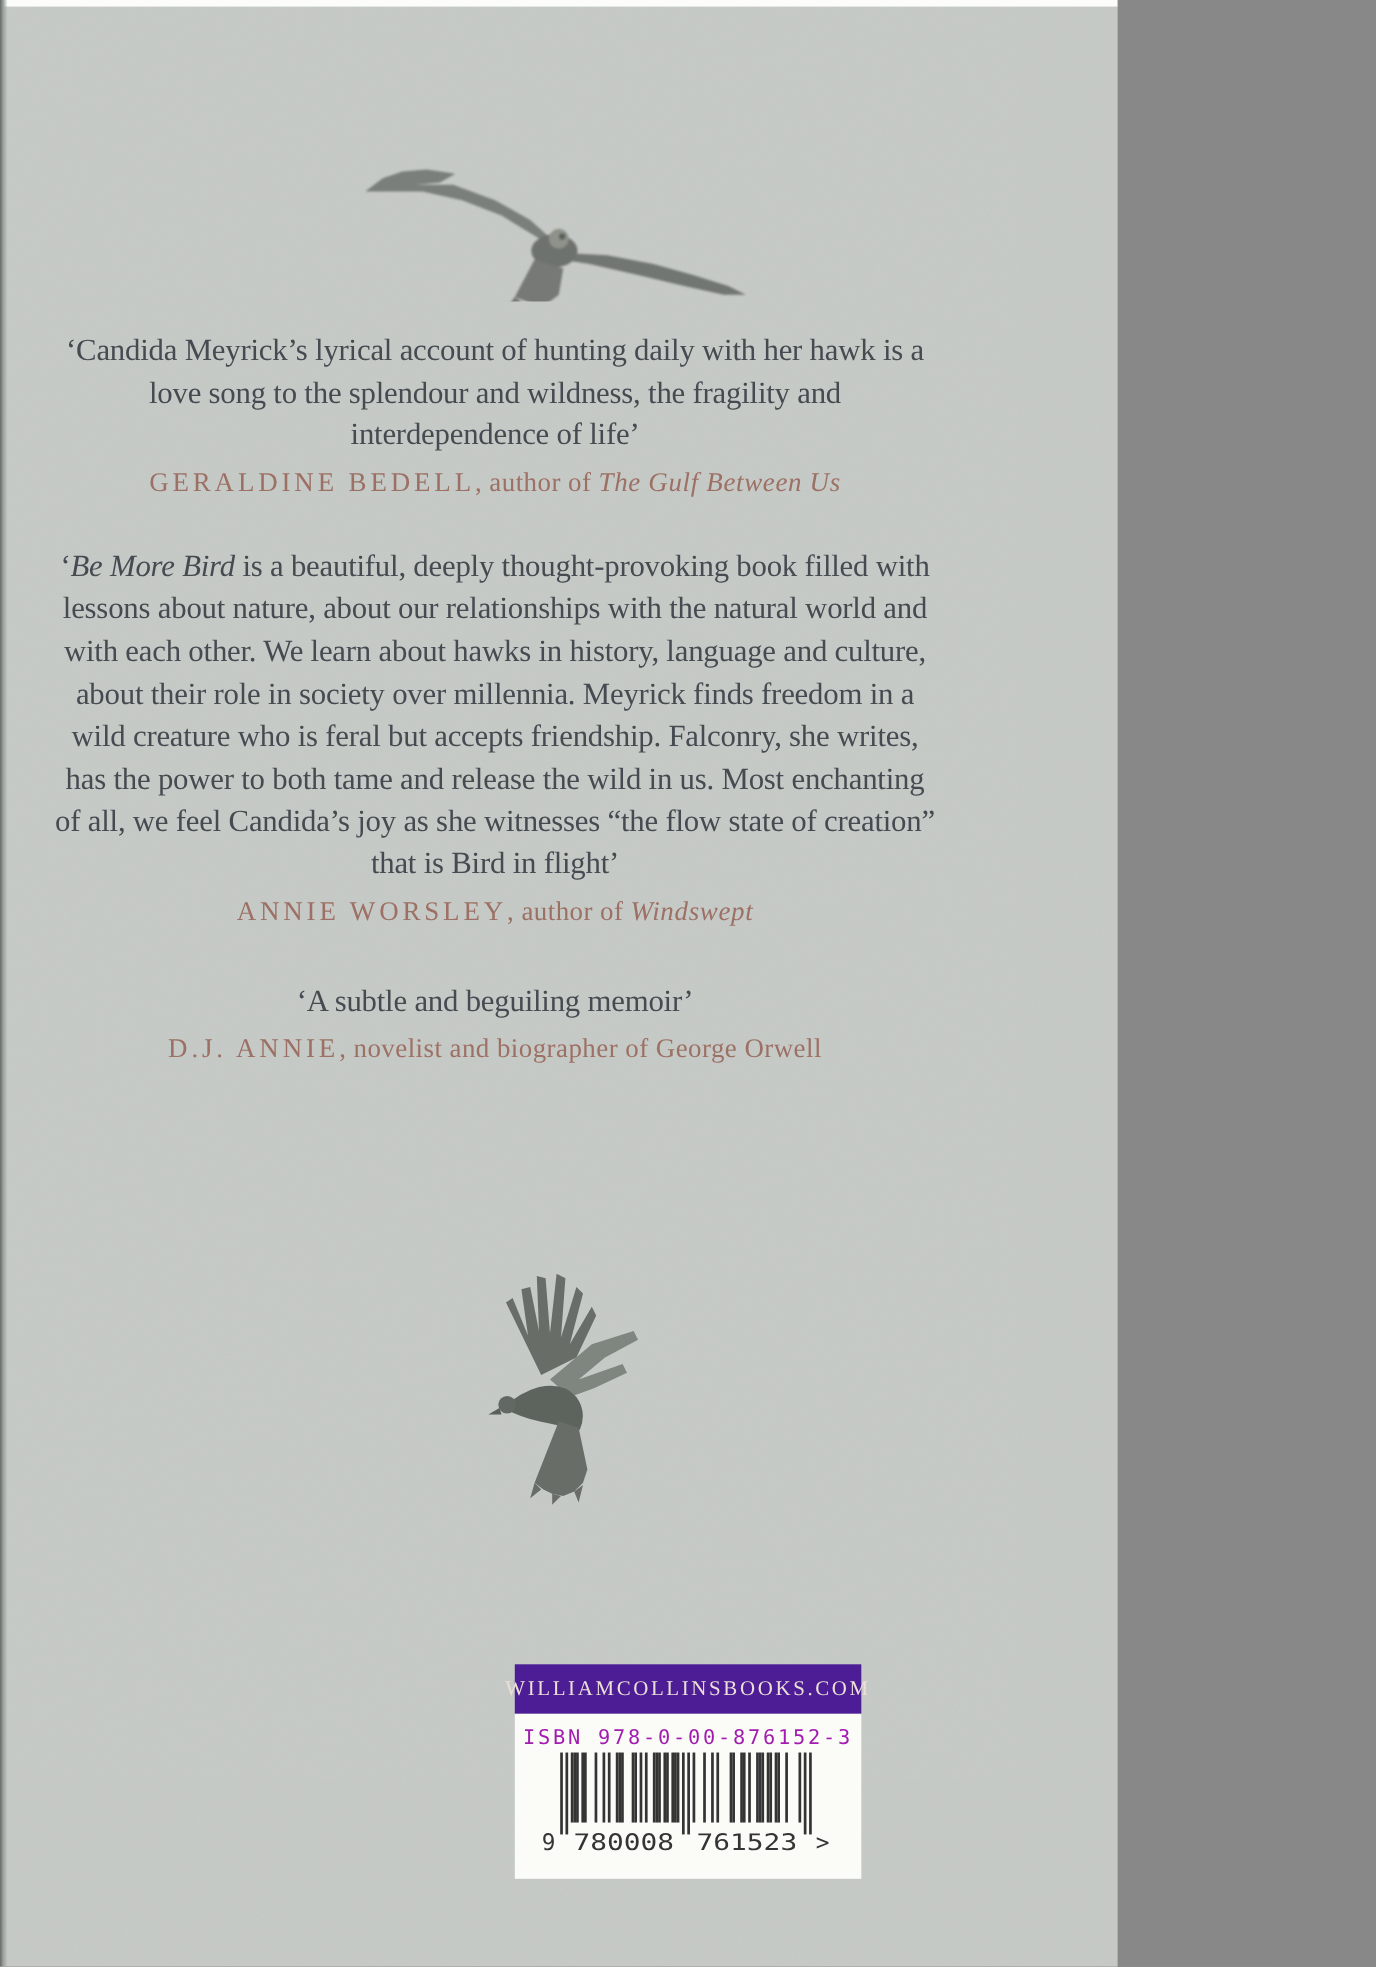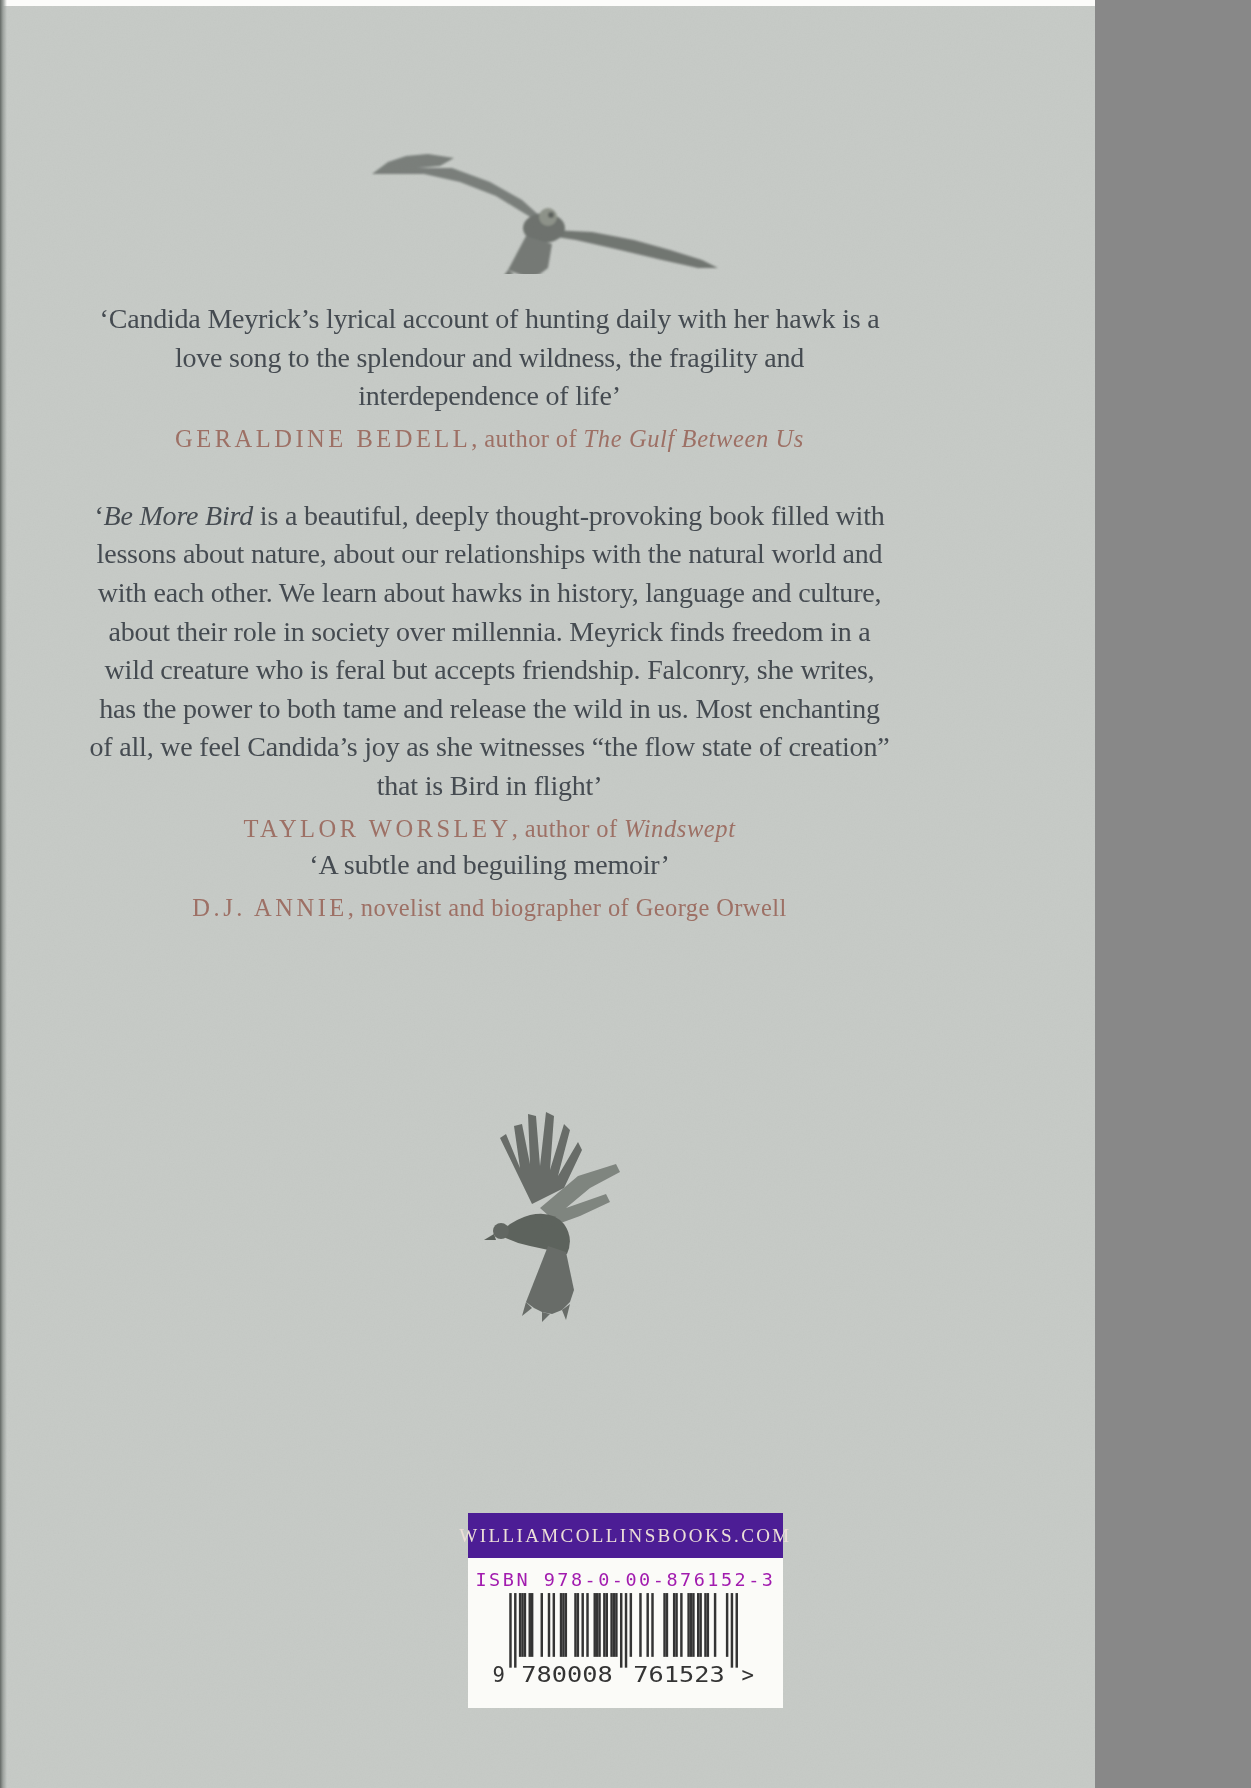--- a/index.html
+++ b/index.html
@@ -1,36 +1,36 @@
 <!DOCTYPE html>
 <html><head>
 <meta charset="utf-8">
 <style>
   html,body{margin:0;padding:0;background:#888;}
   .cover{
-    position:relative;width:1095px;height:1788px;overflow:hidden;
+    position:relative;width:1016px;height:1788px;overflow:hidden;
     background:#c6cac6;
     font-family:"Liberation Serif", serif;
     color:#454b51;
   }
   .edge-top{position:absolute;top:0;left:0;right:0;height:6px;background:#fcfcfa;z-index:5;}
   .edge-left{position:absolute;top:0;left:0;bottom:0;width:7px;z-index:5;
     background:linear-gradient(90deg,#646a66 0px,#9da29e 3px,rgba(198,202,198,0) 7px);}
   .noise{position:absolute;inset:0;width:100%;height:100%;z-index:1;pointer-events:none;}
   .content{position:absolute;top:0;left:0;width:100%;z-index:2;}
 
   .bird{display:block;}
   .bird-top{margin:142px auto 0;width:372px;height:132px;}
   .bird-bottom{margin:178px auto 0;width:214px;height:220px;}
   .bird svg{width:100%;height:100%;}
 
   .quote-block{width:800px;margin:0 auto;text-align:center;transform:translateX(-58px);}
   .qb-1{margin-top:26px;}
   .qb-2{margin-top:40px;}
-  .qb-3{}
+  .qb-3{margin-top:46px;}
   .quote{font-size:28px;line-height:1.38;margin:0;letter-spacing:-0.2px;}
   .quote em{font-style:italic;}
   .attr{font-size:24.5px;line-height:1.42;color:#9d7065;margin:6px 0 0;letter-spacing:0.4px;}
   .attr .attr-name{letter-spacing:3.5px;}
   .attr em{font-style:italic;letter-spacing:0.6px;}
 
   .pub-block{position:absolute;top:1513px;left:468px;width:315px;z-index:3;}
   .pub-bar{height:45px;background:#4c1d95;display:flex;align-items:center;justify-content:center;}
   .pub-bar span{color:#ecdfd8;font-size:19px;letter-spacing:2.4px;font-family:"Liberation Serif",serif;}
   .isbn-box{background:#fbfbf8;height:150px;box-sizing:border-box;padding-top:11px;text-align:center;}
@@ -72,21 +72,21 @@
       </svg>
     </div>
 
     <section class="quote-block qb-1">
       <p class="quote"><span>‘</span><em></em><span>Candida Meyrick’s lyrical account of hunting daily with her hawk is a love song to the splendour and wildness, the fragility and interdependence of life’</span></p>
       <p class="attr"><span class="attr-name">GERALDINE BEDELL</span><span>, author of </span><em>The Gulf Between Us</em></p>
     </section>
 
     <section class="quote-block qb-2">
       <p class="quote"><span>‘</span><em>Be More Bird</em><span> is a beautiful, deeply thought-provoking book filled with lessons about nature, about our relationships with the natural world and with each other. We learn about hawks in history, language and culture, about their role in society over millennia. Meyrick finds freedom in a wild creature who is feral but accepts friendship. Falconry, she writes, has the power to both tame and release the wild in us. Most enchanting of all, we feel Candida’s joy as she witnesses “the flow state of creation” that is Bird in flight’</span></p>
-      <p class="attr"><span class="attr-name">TAYLOR WORSLEY</span><span>, author of </span><em>Windswept</em></p>
+      <p class="attr"><span class="attr-name">ANNIE WORSLEY</span><span>, author of </span><em>Windswept</em></p>
     </section>
 
     <section class="quote-block qb-3">
       <p class="quote"><span>‘</span><em></em><span>A subtle and beguiling memoir’</span></p>
       <p class="attr"><span class="attr-name">D.J. ANNIE</span><span>, novelist and biographer of George Orwell</span><em></em></p>
     </section>
 
     <div class="bird bird-bottom">
       <svg viewBox="0 0 160 220">
         <defs>

